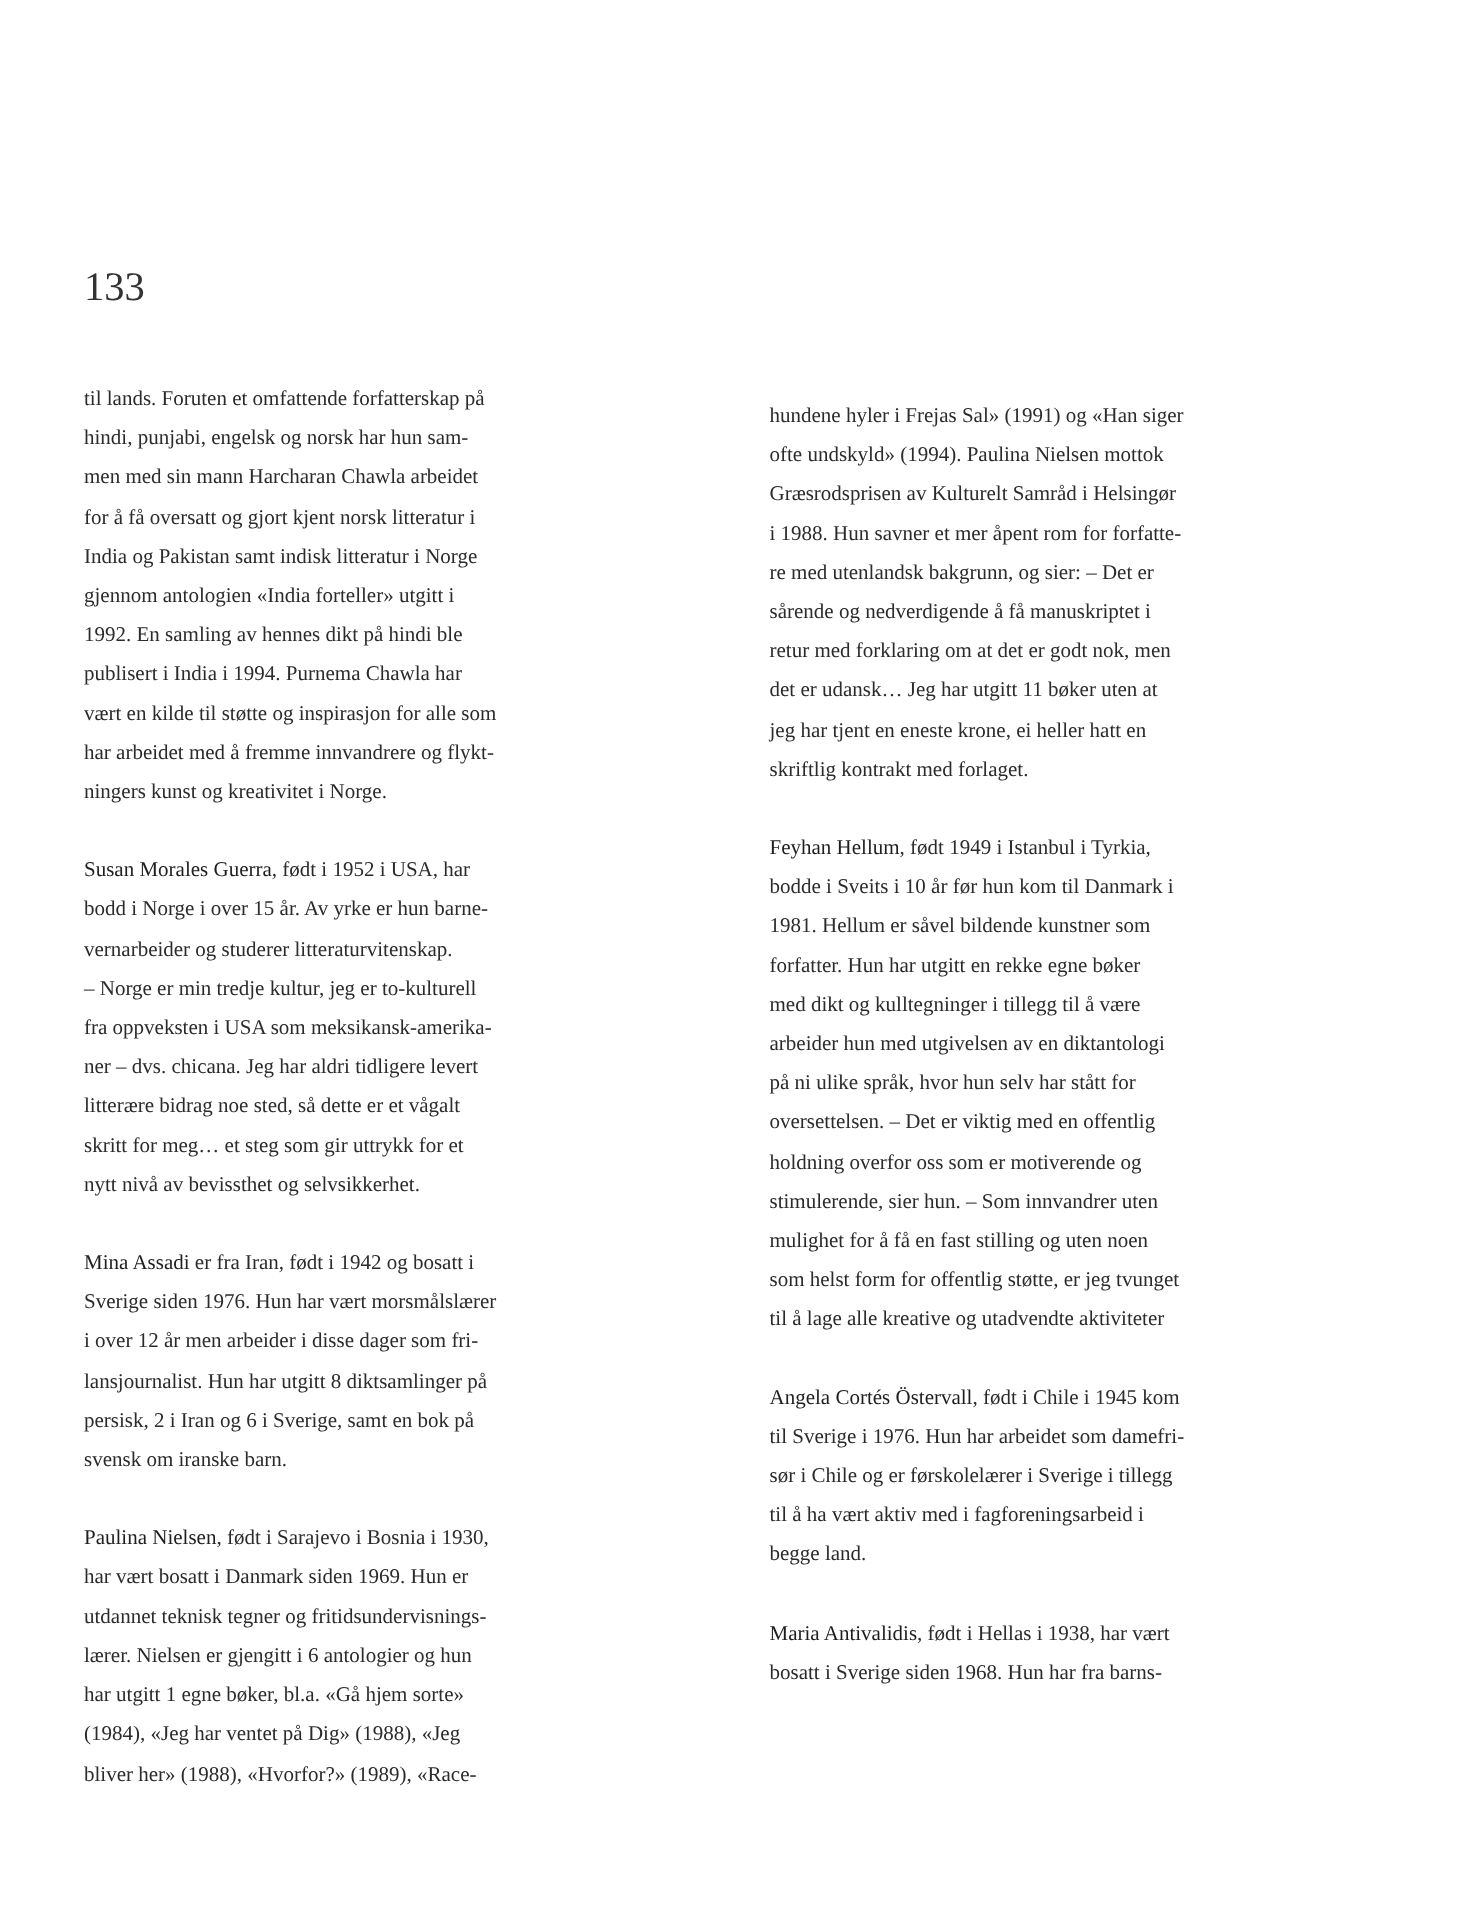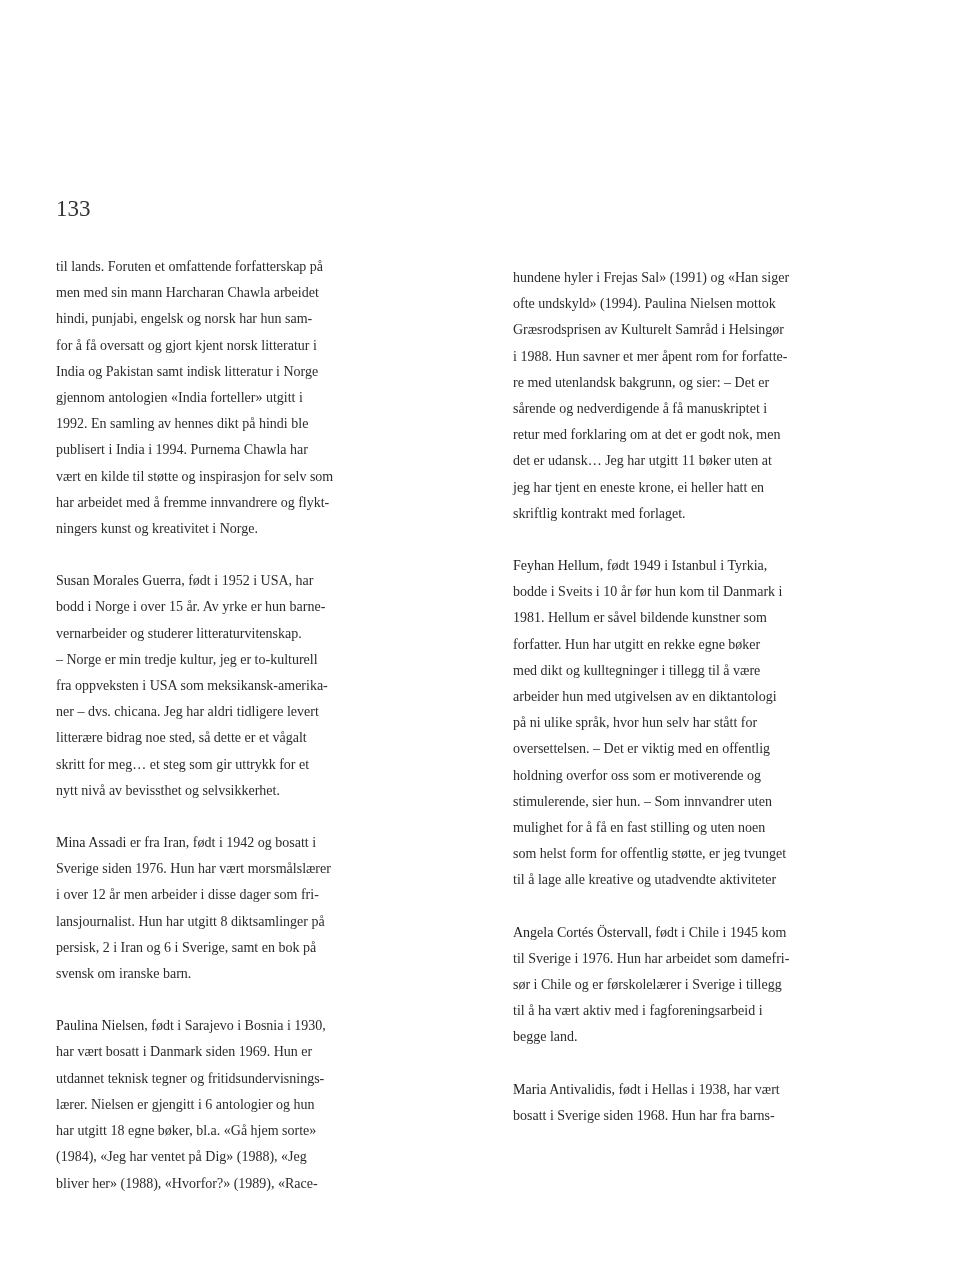--- a/index.html
+++ b/index.html
@@ -11,22 +11,22 @@
       width: 977px;
       height: 1275px;
       position: relative;
       overflow: hidden;
       font-family: "Liberation Serif", "DejaVu Serif", serif;
       color: #2a2a2a;
     }
     .page-number {
       position: absolute;
       left: 56px;
-      top: 196px;
-      font-size: 23px;
+      top: 176px;
+      font-size: 27px;
       color: #333;
     }
     .column {
       position: absolute;
       top: 254px;
       font-size: 14px;
       line-height: 26.2px;
       color: #2b2b2b;
     }
     .col-left { left: 56px; width: 432px; }
@@ -37,28 +37,28 @@
   </style>
 </head>
 <body>
 
 <div class="page-number">133</div>
 
 <div class="column col-left">
 
   <p class="para">
     <span class="line">til lands. Foruten et omfattende forfatterskap på</span>
+    <span class="line">hindi, punjabi, engelsk og norsk har hun sam-</span>
     <span class="line">men med sin mann Harcharan Chawla arbeidet</span>
-    <span class="line">hindi, punjabi, engelsk og norsk har hun sam-</span>
     <span class="line">for å få oversatt og gjort kjent norsk litteratur i</span>
     <span class="line">India og Pakistan samt indisk litteratur i Norge</span>
     <span class="line">gjennom antologien «India forteller» utgitt i</span>
     <span class="line">1992. En samling av hennes dikt på hindi ble</span>
     <span class="line">publisert i India i 1994. Purnema Chawla har</span>
-    <span class="line">vært en kilde til støtte og inspirasjon for selv som</span>
+    <span class="line">vært en kilde til støtte og inspirasjon for alle som</span>
     <span class="line">har arbeidet med å fremme innvandrere og flykt-</span>
     <span class="line">ningers kunst og kreativitet i Norge.</span>
   </p>
 
   <p class="para">
     <span class="line"><span class="name">Susan Morales Guerra</span><span>, født i 1952 i USA, har</span></span>
     <span class="line">bodd i Norge i over 15 år. Av yrke er hun barne-</span>
     <span class="line">vernarbeider og studerer litteraturvitenskap.</span>
     <span class="line">– Norge er min tredje kultur, jeg er to-kulturell</span>
     <span class="line">fra oppveksten i USA som meksikansk-amerika-</span>
@@ -75,21 +75,21 @@
     <span class="line">lansjournalist. Hun har utgitt 8 diktsamlinger på</span>
     <span class="line">persisk, 2 i Iran og 6 i Sverige, samt en bok på</span>
     <span class="line">svensk om iranske barn.</span>
   </p>
 
   <p class="para">
     <span class="line"><span class="name">Paulina Nielsen</span><span>, født i Sarajevo i Bosnia i 1930,</span></span>
     <span class="line">har vært bosatt i Danmark siden 1969. Hun er</span>
     <span class="line">utdannet teknisk tegner og fritidsundervisnings-</span>
     <span class="line">lærer. Nielsen er gjengitt i 6 antologier og hun</span>
-    <span class="line">har utgitt 18 egne bøker, bl.a. «Gå hjem sorte»</span>
+    <span class="line">har utgitt 1 egne bøker, bl.a. «Gå hjem sorte»</span>
     <span class="line">(1984), «Jeg har ventet på Dig» (1988), «Jeg</span>
     <span class="line">bliver her» (1988), «Hvorfor?» (1989), «Race-</span>
   </p>
 </div>
 
 <div class="column col-right">
 
   <p class="para">
     <span class="line">hundene hyler i Frejas Sal» (1991) og «Han siger</span>
     <span class="line">ofte undskyld» (1994). Paulina Nielsen mottok</span>

